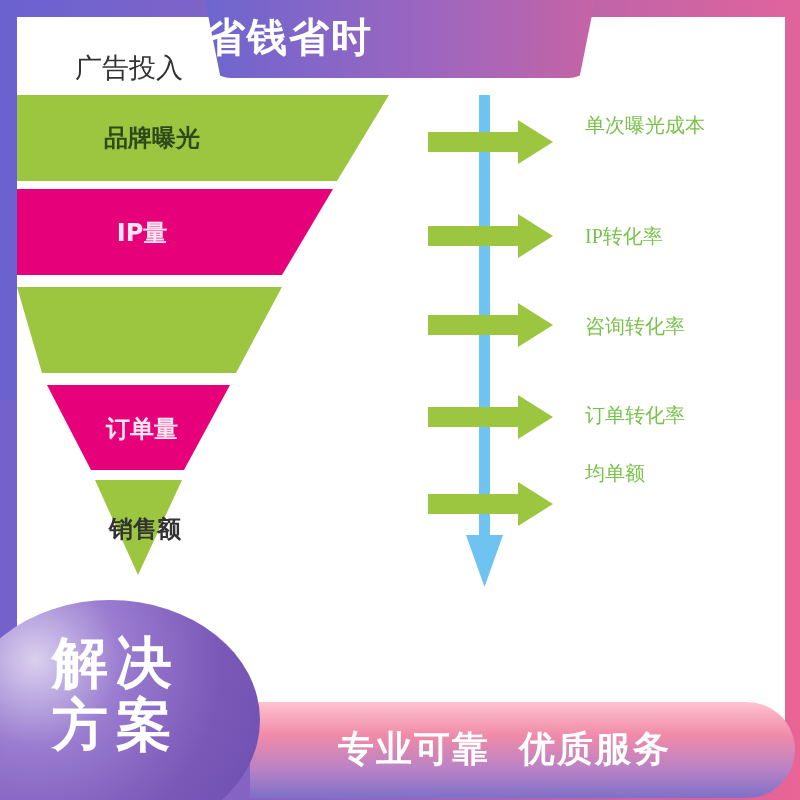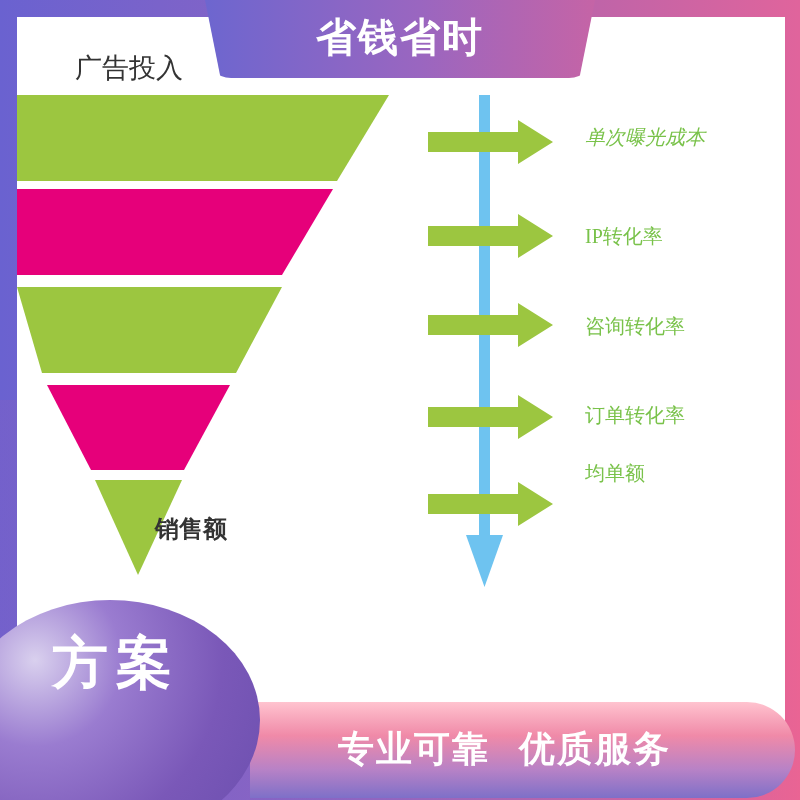--- a/index.html
+++ b/index.html
@@ -18,21 +18,21 @@
       position: absolute; left: 17px; top: 17px; width: 768px; height: 740px;
       background: #ffffff;
     }
     .title-tab {
       position: absolute; left: 205px; top: 0; width: 390px; height: 78px;
       background: linear-gradient(90deg, #6d66cf 0%, #9a66c0 55%, #c564a6 100%);
       border-radius: 0 0 26px 26px;
       clip-path: polygon(0 0, 100% 0, 96% 100%, 4% 100%);
     }
     .title-text {
-      position: absolute; left: 205px; top: 10px; width: 390px; text-align: center;
+      position: absolute; left: 205px; top: 10px; width: 390px; text-align: left;
       color: #ffffff; font-size: 40px; font-weight: bold; letter-spacing: 2px;
     }
     .heading {
       position: absolute; left: 75px; top: 50px; font-size: 27px; color: #333;
     }
     .funnel { position: absolute; left: 17px; top: 95px; width: 380px; height: 490px; }
     .funnel svg { position: absolute; left: 0; top: 0; }
     .f-label {
       position: absolute; font-size: 24px; font-weight: bold; text-align: center;
     }
@@ -74,45 +74,49 @@
 <div class="heading">广告投入</div>
 
 <div class="funnel">
   <svg width="380" height="490" viewBox="0 0 380 490">
     <polygon points="0,0 372,0 320,86 0,86" fill="#9cc640"></polygon>
     <polygon points="0,94 316,94 265,180 0,180" fill="#e6007a"></polygon>
     <polygon points="0,192 265,192 219,278 25,278" fill="#9cc640"></polygon>
     <polygon points="30,290 213,290 167,375 74,375" fill="#e6007a"></polygon>
     <polygon points="78,385 165,385 121,480" fill="#9cc640"></polygon>
   </svg>
-  <div class="f-label f-dark" style="left:70px; top:418px; width:140px; color:#333;text-align:right;">销售额</div>
+  <div class="f-label f-dark" style="left:40px; top:27px; width:190px;">品牌曝光</div>
+  <div class="f-label f-light" style="left:40px; top:122px; width:170px;">IP量</div>
+  <div class="f-label f-light" style="left:50px; top:318px; width:150px;">订单量</div>
+  <div class="f-label f-dark" style="left:58px; top:418px; width:140px; color:#333;">销售额</div>
 </div>
 
 <div class="axis">
   <svg width="60" height="500" viewBox="0 0 60 500">
     <rect x="24" y="0" width="11" height="450" fill="#6ec3f0"></rect>
     <polygon points="11,440 48,440 29.5,492" fill="#6ec3f0"></polygon>
   </svg>
 </div>
 
 <svg style="position:absolute; left:428px; top:120px;" width="130" height="420" viewBox="0 0 130 420">
   <g fill="#9cc640">
     <polygon points="0,12 90,12 90,0 125,22 90,44 90,32 0,32"></polygon>
     <polygon points="0,106 90,106 90,94 125,116 90,138 90,126 0,126"></polygon>
     <polygon points="0,195 90,195 90,183 125,205 90,227 90,215 0,215"></polygon>
     <polygon points="0,287 90,287 90,275 125,297 90,319 90,307 0,307"></polygon>
     <polygon points="0,374 90,374 90,362 125,384 90,406 90,394 0,394"></polygon>
   </g>
 </svg>
 
-<div class="m-label" style="top:124px;font-style:italic;">单次曝光成本</div>
+<div class="m-label" style="top:112px;">单次曝光成本</div>
 <div class="m-label" style="top:223px;font-family:Liberation Serif, serif;">IP转化率</div>
 <div class="m-label" style="top:313px;">咨询转化率</div>
 <div class="m-label" style="top:402px;">订单转化率</div>
 <div class="m-label" style="top:460px;">均单额</div>
 
 <div class="slogan-bar"></div>
 <div class="slogan-text">专业可靠  优质服务</div>
 
 <div class="solution-bubble"></div>
 <div class="solution-text">
+  <div>解决</div>
   <div>方案</div>
 </div>
 
 </body></html>

